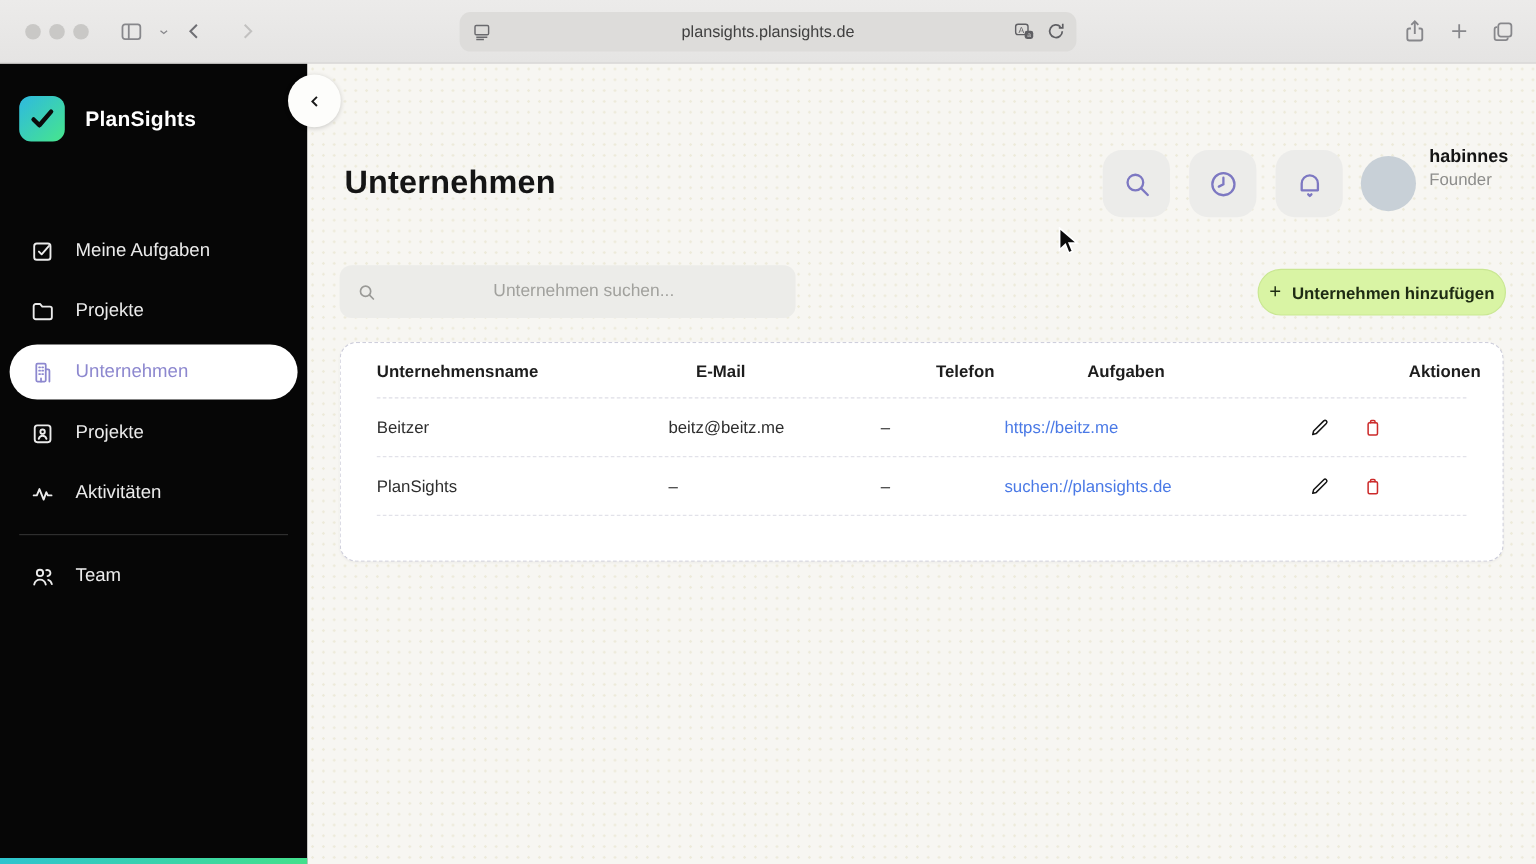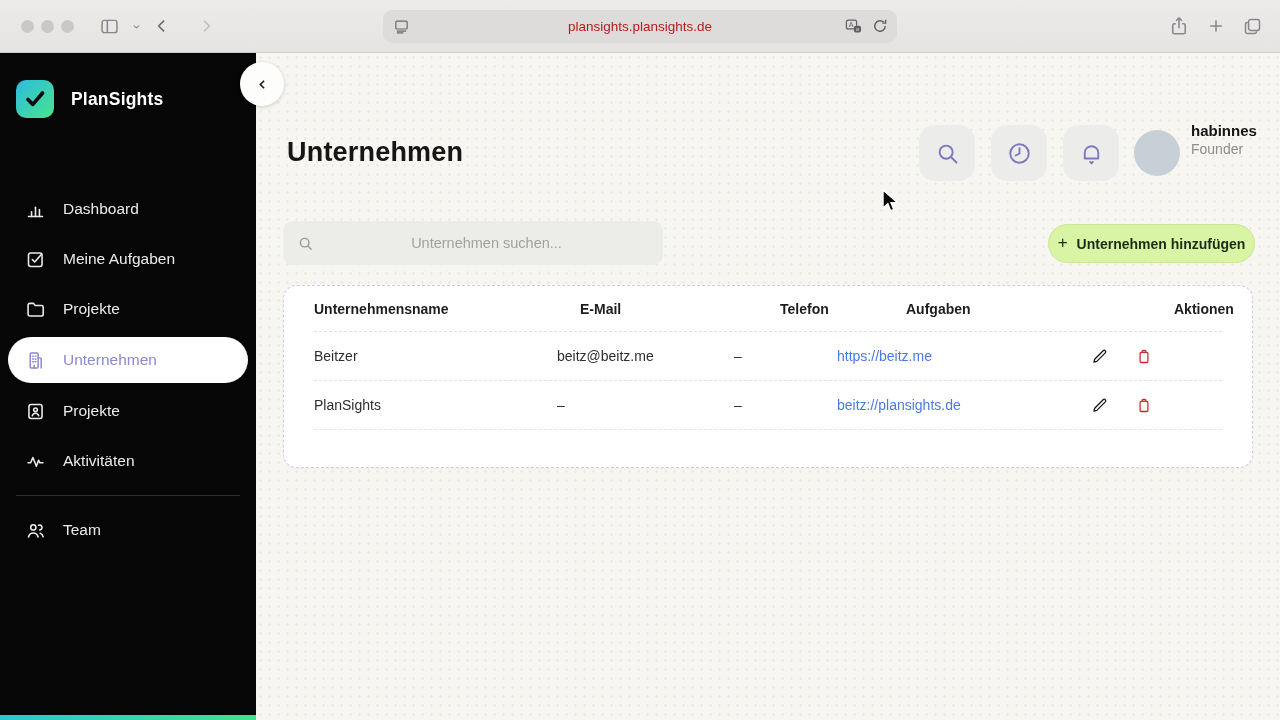--- a/index.html
+++ b/index.html
@@ -9,21 +9,21 @@
 
   
   .chrome { position:absolute; top:0; left:0; width:1280px; height:53px;
             background:linear-gradient(#ecebea,#e5e4e3); border-bottom:1px solid #cfcecd; z-index:40; }
   .traffic { position:absolute; top:20px; width:13px; height:13px; border-radius:50%; background:#c9c8c6; }
   .t1{left:21px}.t2{left:41px}.t3{left:61px}
   .chrome-ico { position:absolute; color:#87878b; }
   .chrome-ico.faint { color:#c2c1c0; }
   .urlbar { position:absolute; left:383px; top:10px; width:514px; height:33px; border-radius:9px;
             background:#dddcda; display:flex; align-items:center; justify-content:center; }
-  .url-text { font-size:13.5px; color:#b91c1c; }
+  .url-text { font-size:13.5px; color:#404040; }
   .urlbar .left-ico { position:absolute; left:10px; top:8px; color:#69696d; }
   .urlbar .right-icos { position:absolute; right:8px; top:7px; display:flex; gap:8px; color:#5f5f63; }
 
   
   .sidebar { position:absolute; top:53px; left:0; width:256px; height:667px; background:#060606; z-index:20; }
   .brand { position:absolute; top:27px; left:16px; display:flex; align-items:center; gap:17px; }
   .logo { width:38px; height:38px; border-radius:10px; background:linear-gradient(135deg,#2eb9e0,#47e68c);
           display:flex; align-items:center; justify-content:center; }
   .brand-name { color:#fff; font-size:17.5px; font-weight:700; letter-spacing:.2px; }
   .collapse-btn { position:absolute; top:9px; left:240px; width:44px; height:44px; border-radius:50%;
@@ -160,31 +160,20 @@
     </div>
     <div class="brand-name">PlanSights</div>
   </div>
   <div class="collapse-btn">
     <svg width="13" height="13" viewBox="0 0 24 24" fill="none" stroke="currentColor" stroke-width="3">
         <path d="M15 5l-7 7 7 7"></path>
       </svg>
   </div>
 
   <div class="nav">
-    <div class="nav-item">
-      <span class="nicon">
-        <svg width="21" height="21" viewBox="0 0 24 24" fill="none" stroke="currentColor" stroke-width="1.8" stroke-linecap="round">
-            <path d="M4 20h16"></path>
-            <path d="M7.5 20v-5.5"></path>
-            <path d="M12 20V9.5"></path>
-            <path d="M16.5 20v-8"></path>
-          </svg>
-      </span>
-      <span>Dashboard</span>
-    </div>
     <div class="nav-item">
       <span class="nicon">
         <svg width="21" height="21" viewBox="0 0 24 24" fill="none" stroke="currentColor" stroke-width="1.8" stroke-linecap="round" stroke-linejoin="round">
             <rect x="4" y="4.5" width="15.5" height="15.5" rx="2.5"></rect>
             <path d="M8.5 12.2l2.6 2.6 7-8"></path>
           </svg>
       </span>
       <span>Meine Aufgaben</span>
     </div>
     <div class="nav-item">
@@ -314,21 +303,21 @@
               <rect x="6.8" y="6.5" width="10.4" height="13.5" rx="1.6"></rect>
             </svg>
         </span>
       </div>
     </div>
 
     <div class="trow tdata">
       <div>PlanSights</div>
       <div>–</div>
       <div>–</div>
-      <div><a class="tlink" href="#">beitz://plansights.de</a></div>
+      <div><a class="tlink" href="#">suchen://plansights.de</a></div>
       <div class="actions">
         <span class="act-edit">
           <svg width="19" height="19" viewBox="0 0 24 24" fill="none" stroke="currentColor" stroke-width="1.6" stroke-linecap="round" stroke-linejoin="round">
               <path d="M5 19l.9-3.6L16.6 4.7a1.9 1.9 0 0 1 2.7 2.7L8.6 18.1 5 19z"></path>
             </svg>
         </span>
         <span class="act-del">
           <svg width="18" height="19" viewBox="0 0 24 24" fill="none" stroke="currentColor" stroke-width="1.7" stroke-linecap="round" stroke-linejoin="round">
               <path d="M9.5 6.5V5.2a1.2 1.2 0 0 1 1.2-1.2h2.6a1.2 1.2 0 0 1 1.2 1.2v1.3"></path>
               <rect x="6.8" y="6.5" width="10.4" height="13.5" rx="1.6"></rect>

